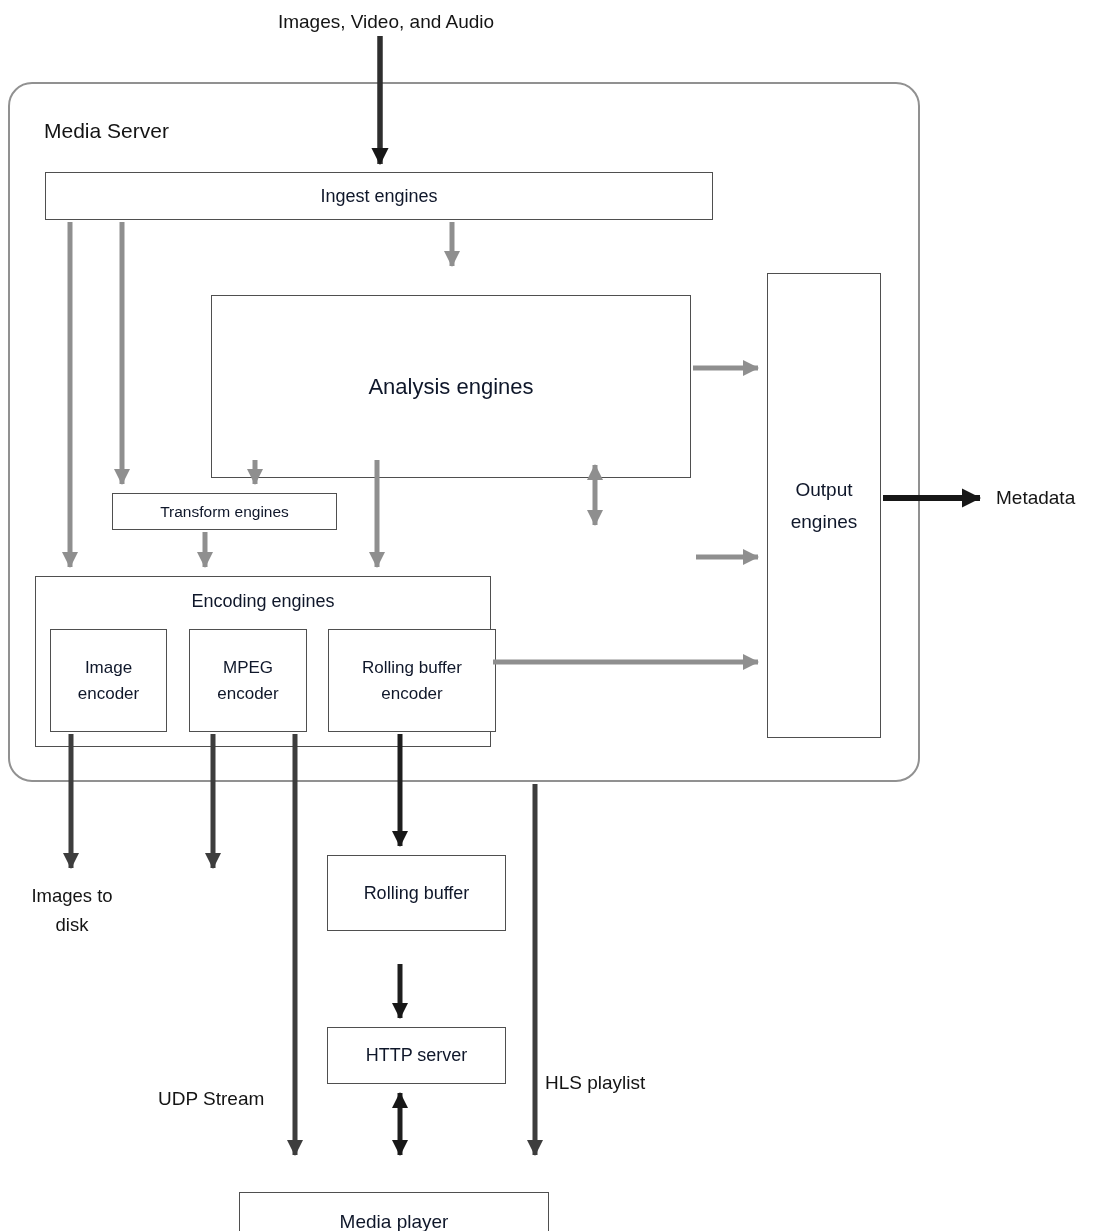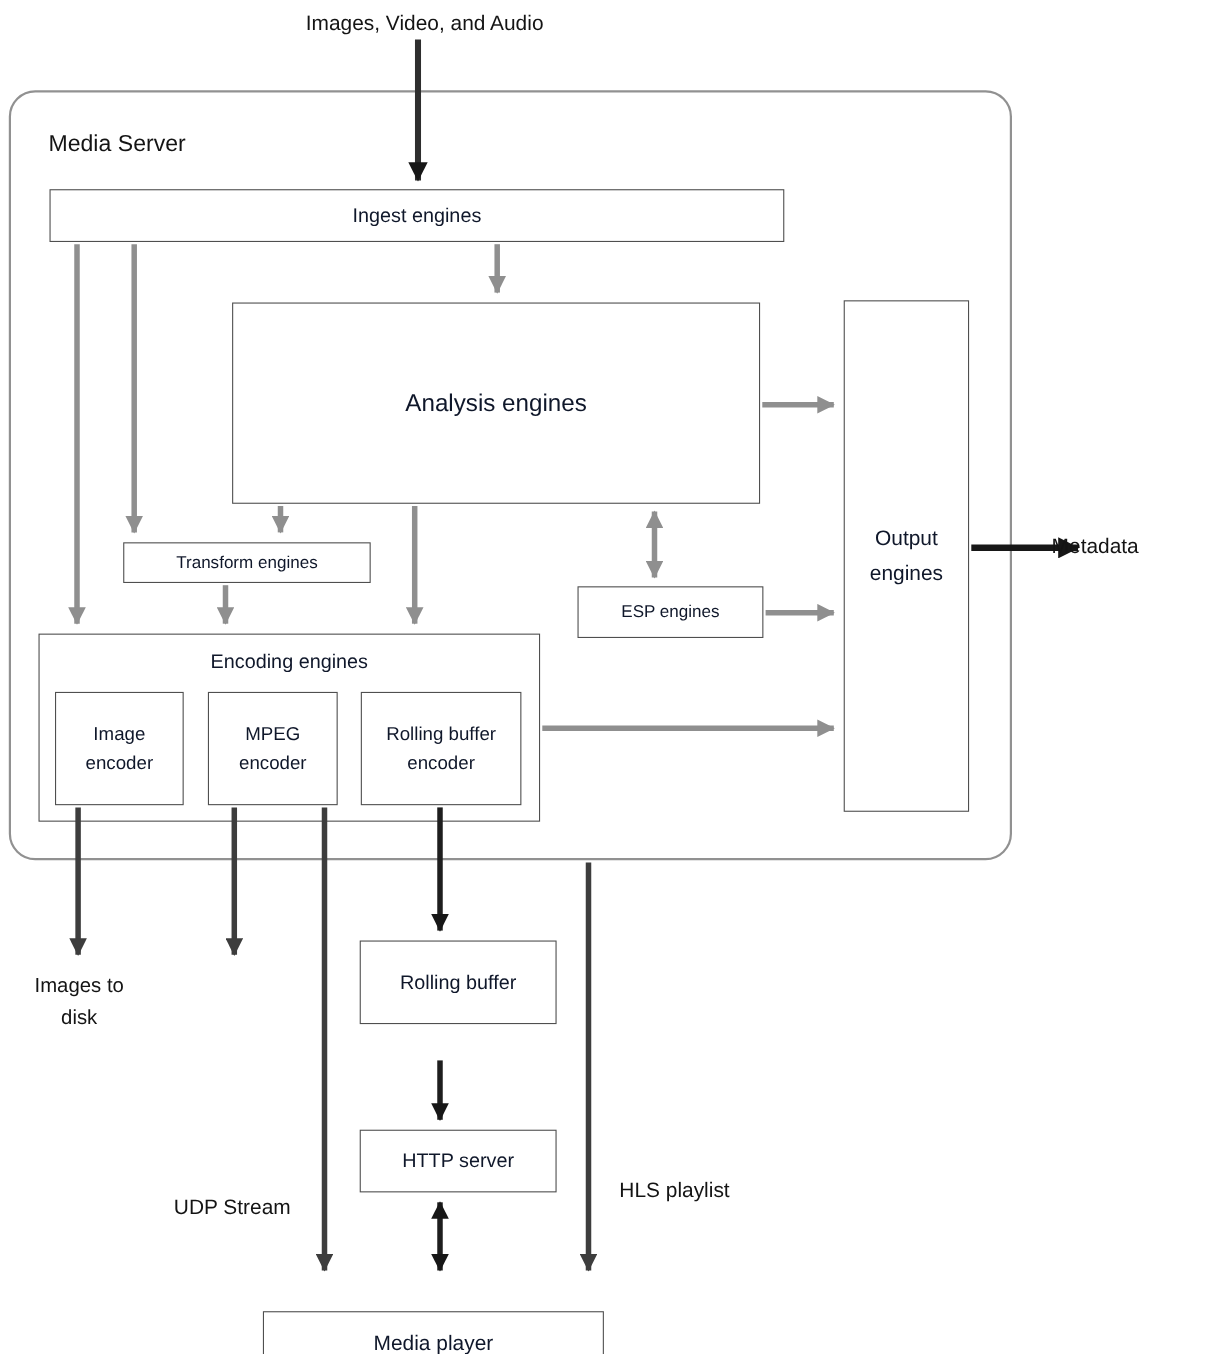--- a/index.html
+++ b/index.html
@@ -17,21 +17,21 @@
     text-align:center;z-index:2;color:#0f172a;
   }
   .box.top-label{align-items:flex-start;padding-top:14px;}
   .lbl{position:absolute;font-weight:normal;color:#141414;z-index:6;text-align:center;}
   .lbl.left{text-align:left;}
   svg.wires{position:absolute;left:0;top:0;z-index:4;pointer-events:none;}
   .fs155{font-size:15.5px;}
   .fs17{font-size:17px;line-height:1.5;}
   .fs18{font-size:18px;}
   .fs19{font-size:19px;}
-  .fs22{font-size:22px;}
+  .fs22{font-size:22px;margin-top:20px;}
   .lh165{line-height:1.65;}
   .pad10{padding-left:10px;padding-right:10px;}
   .pad4{padding-left:4px;padding-right:4px;}
 </style>
 </head>
 <body>
 
 <div class="canvas">
 
   <div class="server" style="left:8px;top:82px;width:912px;height:700px;"></div>
@@ -41,68 +41,65 @@
   </div>
 
   <div class="box fs22" style="left:211px;top:275px;width:480px;height:183px;">
     <span>Analysis engines</span>
   </div>
 
   <div class="box fs155" style="left:112px;top:493px;width:225px;height:37px;">
     <span>Transform engines</span>
   </div>
 
-  <div class="box fs155" style="left:525px;top:533px;width:169px;height:47px;">
-    <span>ESP engines</span>
-  </div>
 
   <div class="box fs19 lh165 pad4" style="left:767px;top:273px;width:114px;height:465px;">
     <span>Output engines</span>
   </div>
 
   <div class="box top-label fs18" style="left:35px;top:576px;width:456px;height:171px;">
     <span>Encoding engines</span>
   </div>
 
   <div class="box fs17 pad10" style="left:50px;top:629px;width:117px;height:103px;z-index:3;">
     <span>Image encoder</span>
   </div>
 
   <div class="box fs17 pad10" style="left:189px;top:629px;width:118px;height:103px;z-index:3;">
     <span>MPEG encoder</span>
   </div>
 
-  <div class="box fs17 pad10" style="left:328px;top:629px;width:146px;height:103px;z-index:3;justify-content:center;">
+  <div class="box fs17 pad10" style="left:328px;top:629px;width:168px;height:103px;z-index:3;justify-content:center;">
     <span>Rolling buffer encoder</span>
   </div>
 
   <div class="box fs18" style="left:327px;top:855px;width:179px;height:76px;">
     <span>Rolling buffer</span>
   </div>
 
   <div class="box fs18" style="left:327px;top:1027px;width:179px;height:57px;">
     <span>HTTP server</span>
   </div>
 
   <div class="box fs19" style="left:239px;top:1192px;width:310px;height:60px;">
     <span>Media player</span>
   </div>
 
   <div class="lbl fs19" style="left:246px;top:11px;width:280px;">Images, Video, and Audio</div>
 
   <div class="lbl left" style="left:44px;top:119px;font-size:21px;">Media Server</div>
 
-  <div class="lbl left fs19" style="left:956px;top:487px;">Metadata</div>
+  <div class="lbl left fs19" style="left:996px;top:487px;">Metadata</div>
 
   <div class="lbl" style="left:14px;top:882px;width:116px;font-size:18.5px;line-height:1.55;">Images to disk</div>
 
 
   <div class="lbl left fs19" style="left:158px;top:1088px;">UDP Stream</div>
 
-  <div class="lbl left fs19" style="left:545px;top:1072px;margin-left:18px;">HLS playlist</div>
+  <div class="lbl left fs19" style="left:545px;top:1072px;">HLS playlist</div>
 
   <svg class="wires" width="1116" height="1231" viewBox="0 0 1116 1231">
     <defs>
       <marker id="mGray" markerWidth="3.2" markerHeight="3.2" refX="3.0" refY="1.6" orient="auto-start-reverse">
         <path d="M0,0 L3.2,1.6 L0,3.2 z" fill="#8f8f8f"></path>
       </marker>
       <marker id="mDark" markerWidth="3.2" markerHeight="3.2" refX="3.0" refY="1.6" orient="auto-start-reverse">
         <path d="M0,0 L3.2,1.6 L0,3.2 z" fill="#3d3d3d"></path>
       </marker>
       <marker id="mBlack" markerWidth="3.2" markerHeight="3.2" refX="3.0" refY="1.6" orient="auto-start-reverse">

